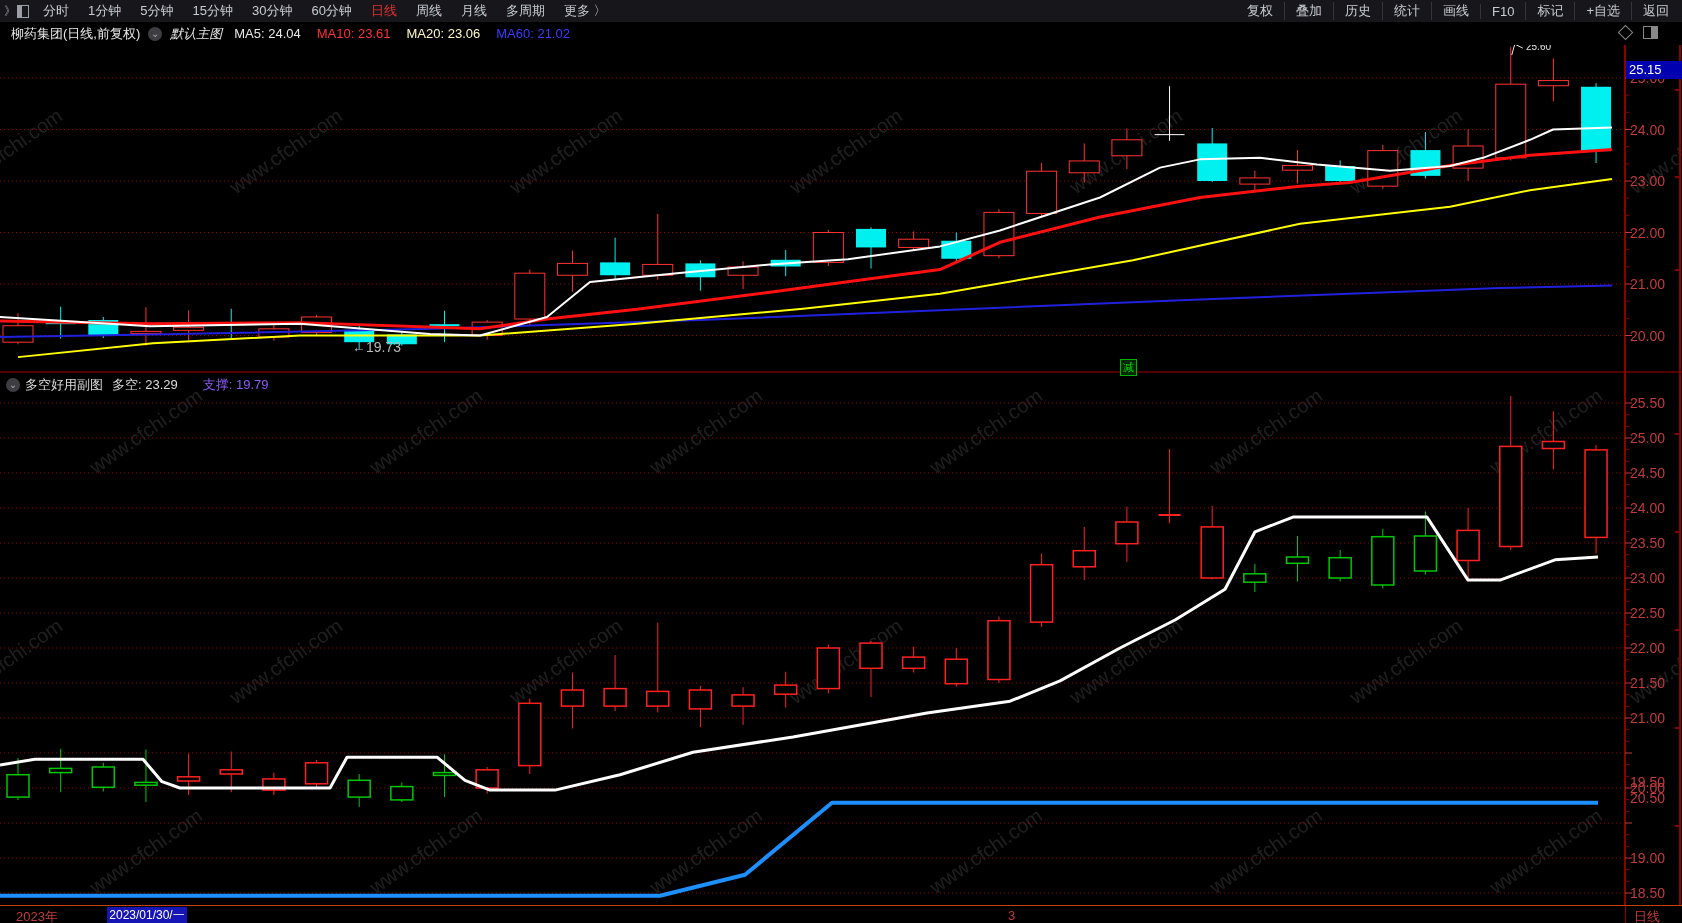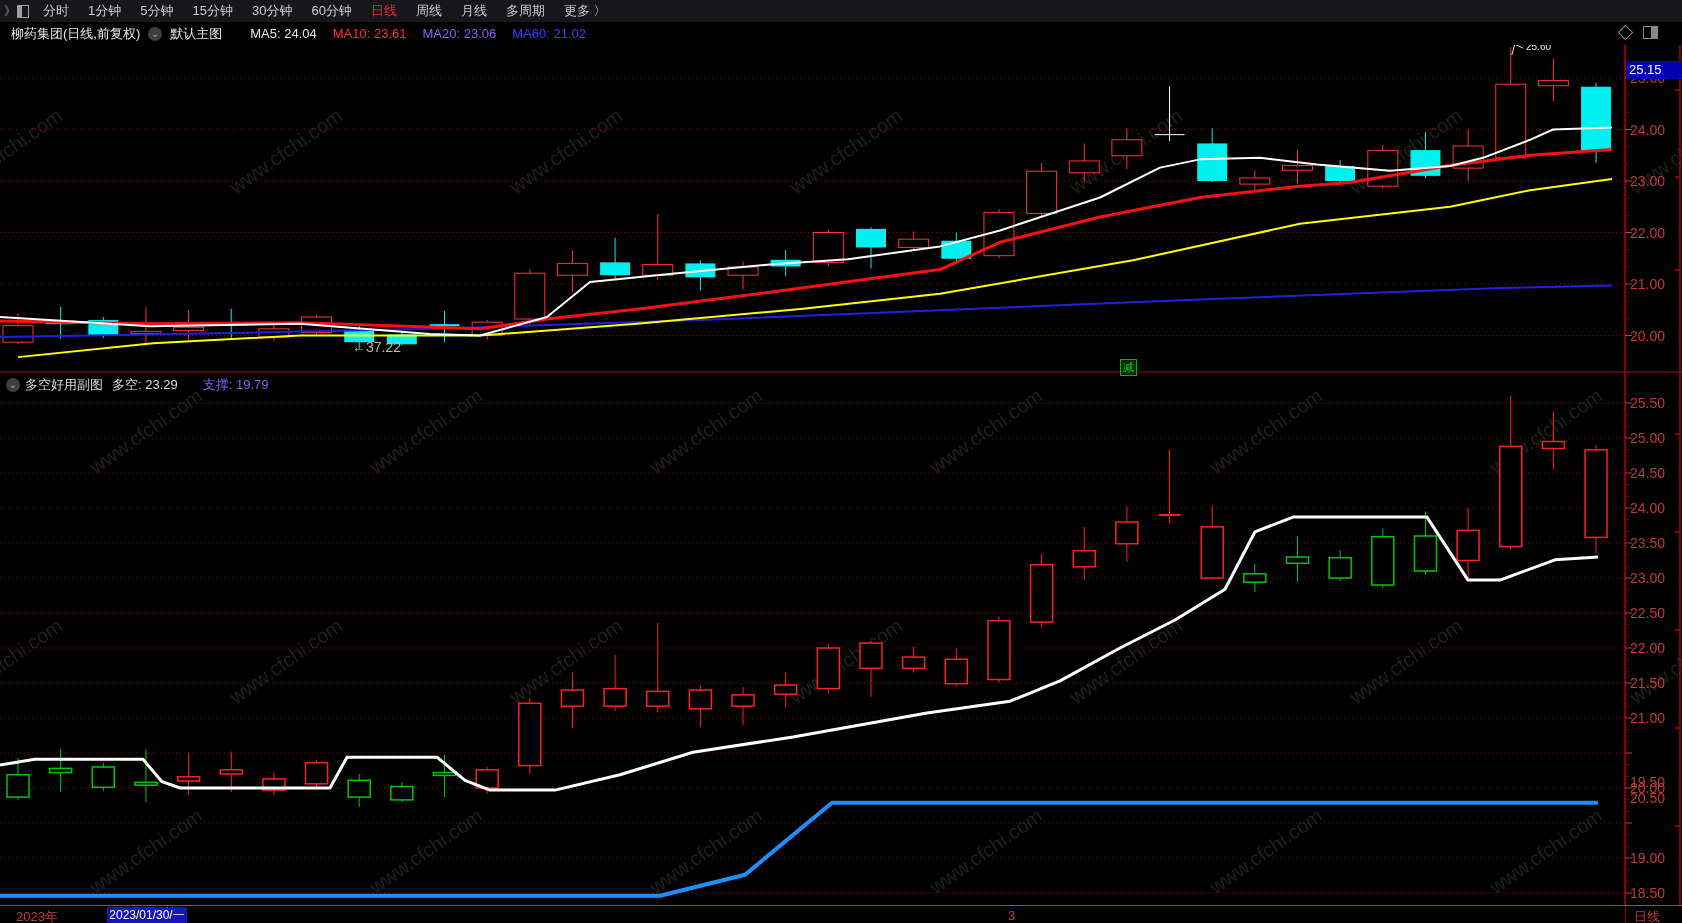--- a/index.html
+++ b/index.html
@@ -20,21 +20,21 @@
   .periods{display:flex;align-items:center;margin-left:14px;}
   .periods .p-item{margin-right:19px;cursor:pointer;white-space:nowrap;}
   .periods .p-item.active{color:#e03030;}
   .tools{position:absolute;right:2px;top:0;height:22px;display:flex;align-items:center;}
   .tools .t-item{padding:0 11px;border-left:1px solid #34343a;cursor:pointer;white-space:nowrap;}
   .tools .t-item:first-child{border-left:none;}
 
   
   .titlebar{position:absolute;left:0;top:22px;width:100%;height:23px;background:#000;z-index:5;display:flex;align-items:center;font-size:13px;color:#e8e8e8;padding-left:11px;box-sizing:border-box;}
   .dd-circle{display:inline-flex;align-items:center;justify-content:center;width:14px;height:14px;border-radius:50%;background:#3d3d42;color:#a8a8ae;font-size:10px;margin:0 8px;line-height:14px;}
-  .overlay-label{margin-right:28px;}
+  .overlay-label{margin-right:12px;font-style:italic;}
   #ma-labels span{margin-right:16px;}
   .title-icons{position:absolute;right:24px;top:4px;display:flex;gap:12px;align-items:center;}
   .diamond{display:inline-block;width:9px;height:9px;border:1px solid #888;transform:rotate(45deg);}
   .splitbox{display:inline-block;width:13px;height:11px;border:1px solid #888;position:relative;}
   .splitbox::after{content:"";position:absolute;right:0;top:0;width:6px;height:100%;background:#888;}
 
   
   .subheader{position:absolute;left:6px;top:376px;z-index:4;display:flex;align-items:center;font-size:13px;color:#ddd;}
   .subheader .dd-circle{margin:0 5px 0 0;}
   .sh-dk{margin-left:9px;}
@@ -340,21 +340,21 @@
       <polyline points="18,357.1300000000001 153,343.2249999999999 300,335.5 480,335.5 637,323.655 803,308.72 940,293.7850000000001 1133,260.30999999999995 1300,223.74499999999992 1450,206.75 1530,190.26999999999998 1612,178.94000000000005" fill="none" stroke="#ffff00" stroke-width="2" stroke-linejoin="round"></polyline>
       <polyline points="0,321.0799999999999 150,323.655 300,322.625 480,328.80500000000006 547,319.02 637,309.2349999999999 770,292.24 870,278.8499999999999 940,269.5799999999999 1000,242.28500000000005 1100,217.04999999999995 1200,197.48000000000002 1300,186.1500000000001 1350,182.54500000000007 1450,165.54999999999995 1530,155.25 1612,149.58500000000004" fill="none" stroke="#ff1010" stroke-width="3" stroke-linejoin="round"></polyline>
       <polyline points="0,316.96000000000004 150,326.23 300,323.655 430,333.9549999999999 480,335.5 547,316.96000000000004 590,281.94000000000005 677,273.18499999999995 770,264.43000000000006 848,259.28 940,246.40499999999997 1000,230.44000000000005 1100,197.48000000000002 1160,167.6099999999999 1200,159.36999999999992 1260,157.82500000000005 1317,164.51999999999998 1390,170.70000000000005 1450,166.06500000000005 1483,157.82500000000005 1530,139.79999999999995 1553,129.5 1612,127.44000000000004" fill="none" stroke="#ffffff" stroke-width="2" stroke-linejoin="round"></polyline>
       <polyline points="0,895.8 660,895.8 745,874.8 832,802.7 1598,802.7" fill="none" stroke="#1e8fff" stroke-width="4" stroke-linejoin="round"></polyline>
       <polyline points="0,764.9000000000001 35,759.3 143,759.3 162,781.7 180,788 330,788 347,757.1999999999999 437,757.1999999999999 465,780.3000000000001 490,790.1000000000001 555,790.1000000000001 620,774.6999999999999 693,752.3 793,736.9 860,725.0000000000001 927,713.0999999999999 1010,701.2 1060,680.8999999999999 1120,648 1175,620.0000000000001 1225,589.2 1255,531.8 1293,517.0999999999999 1427,517.0999999999999 1468,580.1000000000001 1500,580.1000000000001 1555,559.8 1598,557" fill="none" stroke="#ffffff" stroke-width="3" stroke-linejoin="round"></polyline>
       <polyline points="1511.75,55.09999999999992 1514.75,44.09999999999992 1522.75,48.09999999999992" fill="none" stroke="#e8e8e8" stroke-width="1"></polyline>
     </svg>
 
   <div class="overlay" id="overlay">
     <div class="anno-high">25.60</div>
-    <div class="anno-low">←37.22</div>
+    <div class="anno-low">←19.73</div>
     <div class="marker-jian">减</div>
   <div class="axis-label" style="top: 69px;">25.00</div>
       <div class="axis-label" style="top: 120.5px;">24.00</div>
       <div class="axis-label" style="top: 172px;">23.00</div>
       <div class="axis-label" style="top: 223.5px;">22.00</div>
       <div class="axis-label" style="top: 275px;">21.00</div>
       <div class="axis-label" style="top: 326.5px;">20.00</div>
       <div class="axis-label" style="top: 394px;">25.50</div>
       <div class="axis-label" style="top: 429px;">25.00</div>
       <div class="axis-label" style="top: 464px;">24.50</div>
@@ -384,27 +384,38 @@
         <span class="p-item">5分钟</span>
         <span class="p-item">15分钟</span>
         <span class="p-item">30分钟</span>
         <span class="p-item">60分钟</span>
         <span class="p-item active">日线</span>
         <span class="p-item">周线</span>
         <span class="p-item">月线</span>
         <span class="p-item">多周期</span>
         <span class="p-item">更多 〉</span>
       </div>
+    <div class="tools" id="tools">
+        <span class="t-item">复权</span>
+        <span class="t-item">叠加</span>
+        <span class="t-item">历史</span>
+        <span class="t-item">统计</span>
+        <span class="t-item">画线</span>
+        <span class="t-item">F10</span>
+        <span class="t-item">标记</span>
+        <span class="t-item">+自选</span>
+        <span class="t-item">返回</span>
+      </div>
   </div>
 
   <div class="titlebar">
     <span>柳药集团(日线,前复权)</span>
     <span class="dd-circle">⌄</span>
     <span class="overlay-label">默认主图</span>
-    <span id="ma-labels"><span style="color: rgb(232, 232, 232);">MA5: 24.04</span><span style="color: rgb(255, 50, 50);">MA10: 23.61</span><span style="color: #8b5cf6;">MA20: 23.06</span><span style="color: rgb(59, 59, 255);">MA60: 21.02</span></span>
+    <span id="ma-labels"><span style="color: rgb(232, 232, 232);">MA5: 24.04</span><span style="color: rgb(255, 50, 50);">MA10: 23.61</span><span style="color: #fef9c3;">MA20: 23.06</span><span style="color: rgb(59, 59, 255);">MA60: 21.02</span></span>
     <span class="title-icons">
       <span class="diamond"></span>
       <span class="splitbox"></span>
     </span>
   </div>
 
   <div class="subheader">
     <span class="dd-circle">⌄</span>
     <span>多空好用副图</span>
     <span class="sh-dk">多空: 23.29</span>

